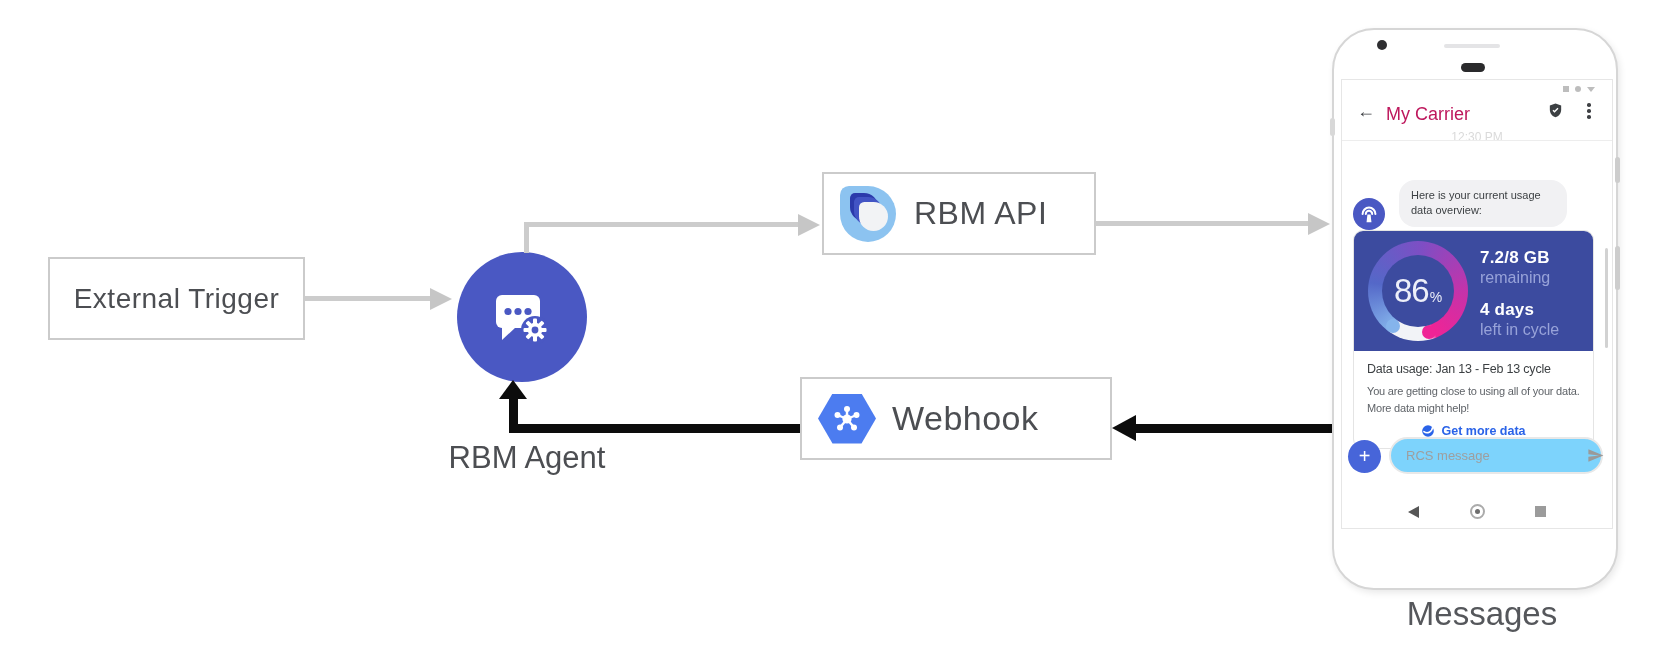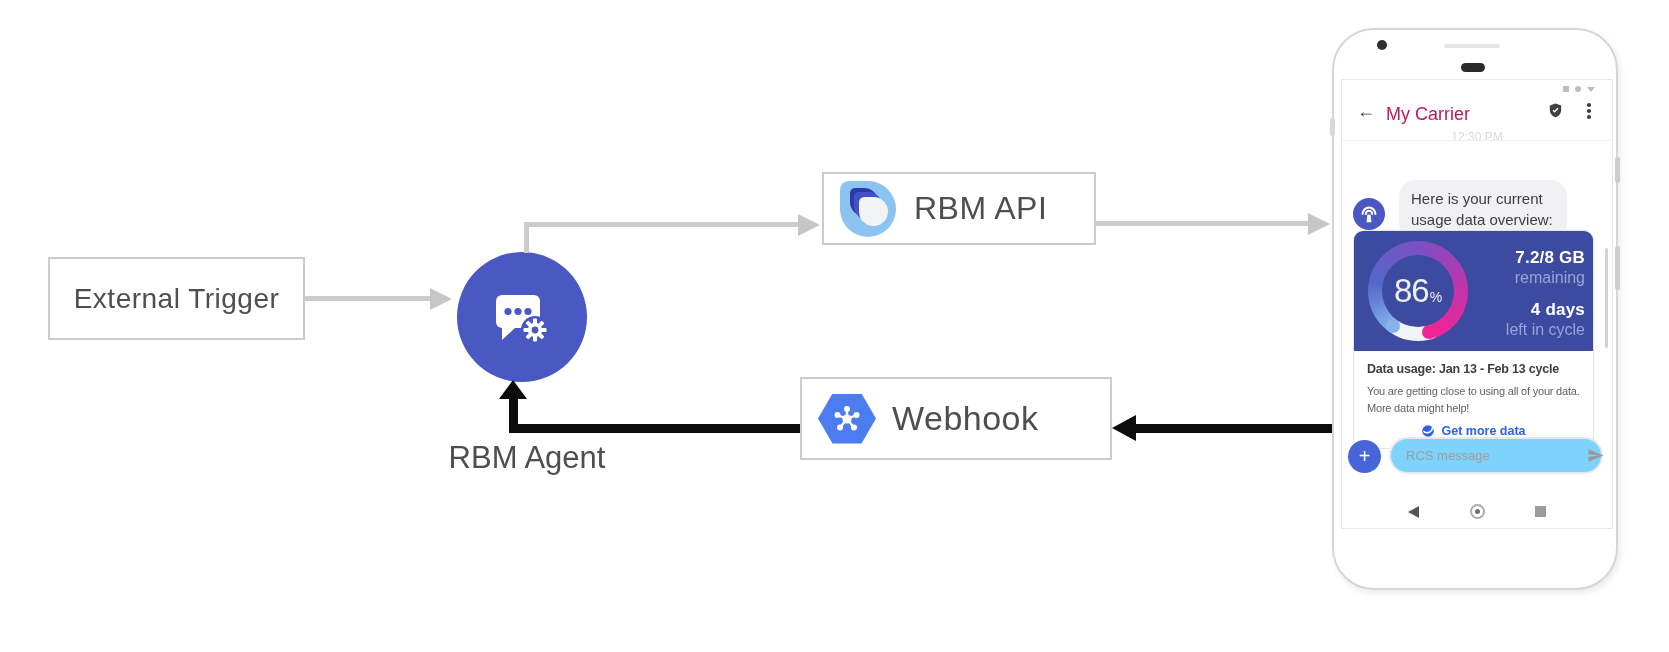--- a/index.html
+++ b/index.html
@@ -5,21 +5,21 @@
   * { box-sizing: border-box; margin: 0; padding: 0; }
   html,body { background:#fff; }
   .canvas {
     position: relative; width: 1669px; height: 652px; background: #fff;
     font-family: "Liberation Sans", sans-serif; overflow: hidden; color:#4c4e52;
   }
   
   .node-box { position:absolute; background:#fff; border:2px solid #cbcbcb; display:flex; align-items:center; }
   .node-label { color:#4c4e52; font-weight:300; letter-spacing:.5px; white-space:nowrap; }
   .box-external { left:48px; top:257px; width:257px; height:83px; justify-content:center; font-size:28px; }
-  .box-api { left:822px; top:172px; width:274px; height:73px; padding-left:16px; gap:18px; font-size:32px; }
+  .box-api { left:822px; top:172px; width:274px; height:83px; padding-left:16px; gap:18px; font-size:32px; }
   .box-webhook { left:800px; top:377px; width:312px; height:83px; padding-left:16px; gap:16px; font-size:34px; }
   .agent-circle { position:absolute; left:457px; top:252px; width:130px; height:130px; border-radius:50%;
     background:#4a58c3; display:flex; align-items:center; justify-content:center; }
   .agent-caption { position:absolute; left:407px; top:440px; width:240px; text-align:center; font-size:31px; font-weight:300; color:#4c4e52; }
   .messages-caption { position:absolute; left:1352px; top:595px; width:260px; text-align:center; font-size:33px; font-weight:300; color:#55575b; }
 
   
   .h-line, .v-line { position:absolute; }
   .gray { background:#cccccc; }
   .black { background:#0c0c0c; }
@@ -61,38 +61,38 @@
   .conv-title { position:absolute; left:44px; top:6px; font-size:18px; color:#be185d; }
   .shield { position:absolute; left:205px; top:4px; }
   .kebab { position:absolute; left:245px; top:5px; width:4px; }
   .kebab i { display:block; width:3.5px; height:3.5px; border-radius:50%; background:#3f4145; margin-bottom:2.5px; }
   .header-divider { position:absolute; left:0; top:60px; width:100%; height:1px; background:#ededed; }
   .timestamp { position:absolute; left:0; top:50px; width:100%; text-align:center; font-size:12px; color:#dadada; }
 
   .avatar { position:absolute; left:11px; top:118px; width:32px; height:32px; border-radius:50%; background:#4a58c3;
     display:flex; align-items:center; justify-content:center; }
   .bubble { position:absolute; left:57px; top:100px; width:168px; background:#f1f1f3; border-radius:16px;
-    padding:8px 12px; font-size:15px; line-height:1.4; color:#3c4043; }
+    padding:8px 12px; font-size:11px; line-height:1.4; color:#3c4043; }
 
   .usage-card { position:absolute; left:11px; top:150px; width:241px; border:1px solid #e4e4e4; border-radius:10px; overflow:hidden; background:#fff; }
   .card-blue { position:relative; height:120px; background:#3c4b9f; }
   .gauge { position:absolute; left:14px; top:10px; width:100px; height:100px; border-radius:50%;
     background: conic-gradient(from 215deg,#85b4ec 0deg,#5468c8 65deg,#7e4ec4 150deg,#c433aa 235deg,#ef2496 303deg,#f2f3f7 311deg,#f2f3f7 360deg); }
   .gauge-cap { position:absolute; width:14px; height:14px; border-radius:50%; }
   .cap-start { left:18px; top:78px; background:#85b4ec; }
   .cap-end { left:54px; top:84px; background:#ef2496; }
   .gauge-hole { position:absolute; inset:14px; border-radius:50%; background:#3c4b9f; display:flex; align-items:center; justify-content:center; }
   .pct-num { font-size:33px; font-weight:300; color:#edeff9; letter-spacing:-1px; }
   .pct-sign { font-size:14px; color:#edeff9; margin:12px 0 0 1px; }
-  .card-stats { position:absolute; left:126px; right:8px; top:17px; text-align:right; }
+  .card-stats { position:absolute; left:126px; right:8px; top:17px; text-align:left; }
   .stat-value { font-size:17px; font-weight:bold; color:#fff; letter-spacing:.2px; }
   .stat-label { font-size:16px; color:#98a3d9; margin-top:1px; }
   .stat-gap { height:13px; }
   .card-white { padding:11px 13px 10px; }
-  .card-title { font-size:12.5px; font-weight:bold; color:#3c4043; letter-spacing:-.2px; }
+  .card-title { font-size:12.5px; font-weight:normal; color:#3c4043; letter-spacing:-.2px; }
   .card-body { font-size:11px; color:#5f6368; line-height:1.5; margin-top:7px; letter-spacing:-.2px; }
   .card-action { margin-top:8px; display:flex; align-items:center; justify-content:center; gap:6px;
     color:#2a63e8; font-weight:bold; font-size:12.5px; cursor:default; }
 
   .composer-plus { position:absolute; left:6px; top:360px; width:33px; height:33px; border-radius:50%; background:#4765d9;
     color:#fff; font-size:20px; display:flex; align-items:center; justify-content:center; }
   .composer-pill { position:absolute; left:47px; top:357px; width:214px; height:37px; border:2px solid #e8e8e8;
     border-radius:19px; background:#7dd3fc; display:flex; align-items:center; }
   .composer-pill input { flex:1; border:none; outline:none; font-size:13px; color:#555; padding:0 4px 0 15px; background:transparent;
     font-family:"Liberation Sans",sans-serif; }
@@ -277,13 +277,14 @@
       <div class="navbar">
         <span class="nav-back"></span>
         <span class="nav-home">
             <i></i>
           </span>
         <span class="nav-recents"></span>
       </div>
     </div>
   </div>
 
+  <div class="messages-caption">Messages</div>
 </div>
 
 </body></html>

